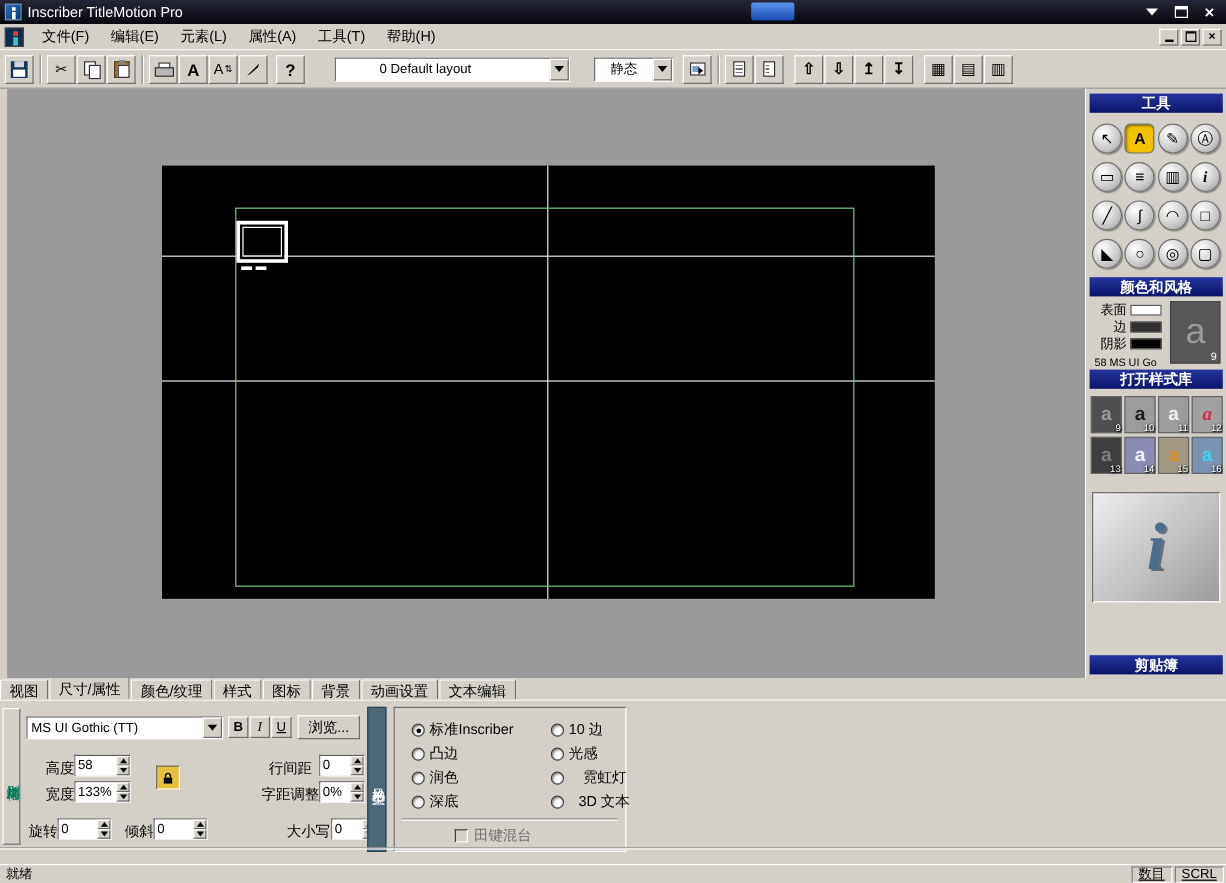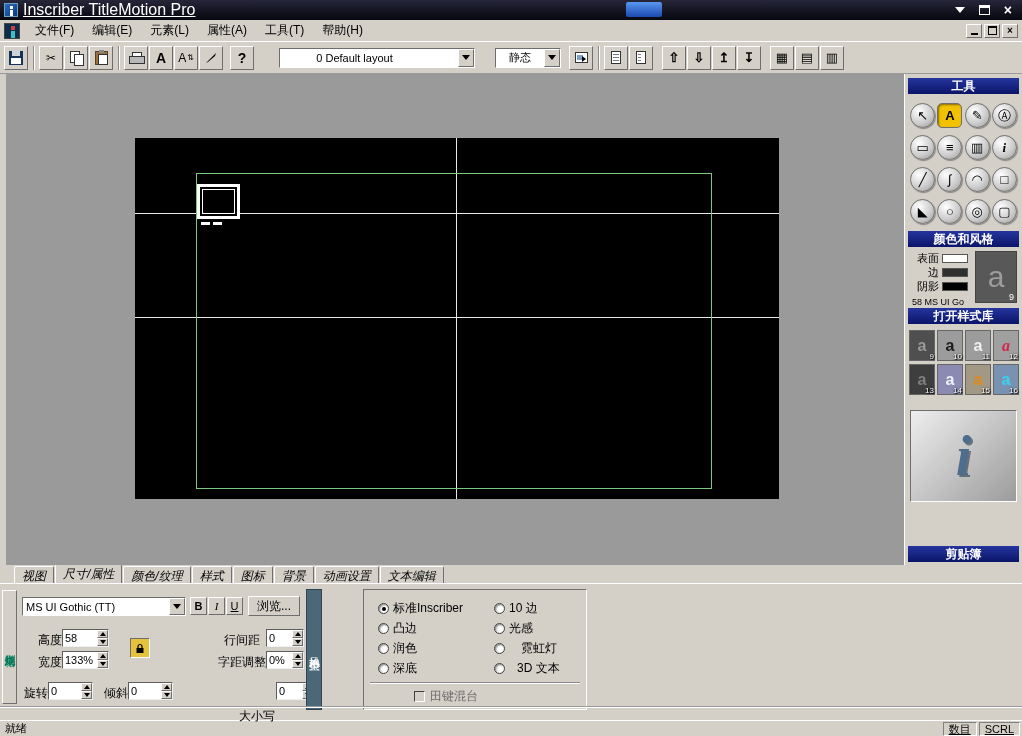--- a/index.html
+++ b/index.html
@@ -5,21 +5,21 @@
   * { margin:0; padding:0; box-sizing:border-box; }
   html,body { width:1022px; height:736px; overflow:hidden; }
   body { font-family:"Liberation Sans", sans-serif; background:#d4d0c8; color:#000; }
   .app { width:1022px; height:736px; display:flex; flex-direction:column; position:relative; }
 
   
   .titlebar { height:20px; background:linear-gradient(180deg,#26263a,#07070f); display:flex; align-items:center; position:relative; color:#fff; flex:0 0 auto; }
   .app-icon { width:14px; height:14px; margin:0 5px 0 4px; background:linear-gradient(135deg,#2a6ac0,#0a3a80); border:1px solid #6aa0c0; position:relative; }
   .app-icon::before { content:""; position:absolute; left:5px; top:2px; width:3px; height:3px; background:#fff; }
   .app-icon::after { content:""; position:absolute; left:5px; top:6px; width:3px; height:6px; background:#fff; }
-  .title-text { font-size:16px;text-decoration:underline; }
+  .title-text { font-size:12px; }
   .title-accent { position:absolute; left:626px; top:2px; width:36px; height:15px; background:linear-gradient(180deg,#5a96ee,#1a4ab0); border-radius:2px; }
   .title-controls { margin-left:auto; display:flex; align-items:center; gap:14px; margin-right:10px; }
   .tc-min { width:0; height:0; border-left:5px solid transparent; border-right:5px solid transparent; border-top:6px solid #fff; }
   .tc-restore { width:11px; height:10px; border:1px solid #fff; border-top:3px solid #fff; background:transparent; }
   .tc-close { font-size:14px; font-weight:bold; line-height:14px; }
 
   
   .menubar { height:22px; background:#d4d0c8; display:flex; align-items:center; border-bottom:1px solid #fff; flex:0 0 auto; }
   .menu-appicon { width:16px; height:16px; margin:0 6px 0 4px; background:#0c2c4c; border:1px solid #444; position:relative; }
   .menu-appicon::before { content:""; position:absolute; left:6px; top:2px; width:4px; height:4px; background:#d04040; }
@@ -98,21 +98,21 @@
   .styles-grid { display:grid; grid-template-columns:repeat(4,1fr); gap:3px 2px; padding:5px 1px 3px; flex:0 0 auto; }
   .style-thumb { width:26px; height:31px; position:relative; border:1px solid #666; display:flex; align-items:center; justify-content:center; }
   .thumb-letter { font-size:16px; font-weight:bold; line-height:1; }
   .style-thumb.italic .thumb-letter { font-style:italic; font-family:"Liberation Serif", serif; }
   .thumb-num { position:absolute; right:0; bottom:-1px; font-size:8px; color:#fff; text-shadow:0 0 2px #000, 1px 1px 1px #000; }
   .logo-preview { margin:12px 2px 6px; height:92px; border:1px solid; border-color:#6e6e6e #fff #fff #6e6e6e; background:linear-gradient(135deg,#eeeeee,#9c9c9c); display:flex; align-items:center; justify-content:center; flex:0 0 auto; }
   .logo-i { font-family:"Liberation Serif", serif; font-style:italic; font-weight:bold; font-size:56px; color:#4e6c8c; text-shadow:2px 2px 0 rgba(28,46,66,.55); line-height:1; }
   .clipboard-header { margin-top:auto; }
 
   
-  .tab-row { height:19px; background:#d4d0c8; display:flex; align-items:flex-end; padding-left:14px; border-bottom:1px solid #fff; flex:0 0 auto;font-style:italic; }
+  .tab-row { height:19px; background:#d4d0c8; display:flex; align-items:flex-end; padding-left:0; border-bottom:1px solid #fff; flex:0 0 auto; }
   .tab { font-size:12px; padding:1px 7px 2px; background:#d4d0c8; border:1px solid; border-color:#fff #707070 #707070 #fff; border-bottom:none; height:17px; margin-right:1px; border-radius:2px 2px 0 0; white-space:nowrap; }
   .tab.active { height:19px; }
 
   
   .bottom-panel { height:136px; background:#d4d0c8; position:relative; font-size:12px; flex:0 0 auto; }
   .vstrip { position:absolute; writing-mode:vertical-rl; text-orientation:upright; text-align:center; font-size:11px; letter-spacing:1px; display:flex; align-items:center; justify-content:center; }
   .cat-strip { left:2px; top:6px; width:15px; height:114px; color:#007858; background:#d4d0c8; border:1px solid; border-color:#fff #707070 #707070 #fff; }
   .style-strip { left:306px; top:5px; width:16px; height:121px; color:#fff; background:#4a6878; border:1px solid #2e4452; }
   .plabel { position:absolute; font-size:12px; white-space:nowrap; }
   .combo { position:absolute; left:22px; top:13px; width:164px; height:19px; }
@@ -122,21 +122,21 @@
   .fmt-i { left:208px; font-style:italic; font-family:"Liberation Serif", serif; }
   .fmt-u { left:226px; text-decoration:underline; }
   .browse-btn { position:absolute; left:248px; top:12px; width:52px; height:20px; background:#d4d0c8; border:1px solid; border-color:#fff #6e6e6e #6e6e6e #fff; font-size:12px; text-align:center; line-height:18px; }
   .field { position:absolute; height:18px; background:#fff; border:1px solid; border-color:#5e5e5e #f0f0f0 #f0f0f0 #5e5e5e; display:flex; }
   .field input { flex:1; min-width:0; border:none; outline:none; font-size:11px; padding:0 2px; font-family:inherit; background:#fff; }
   .spin { width:11px; display:flex; flex-direction:column; }
   .spin-btn { flex:1; background:#d4d0c8; border:1px solid; border-color:#fff #6e6e6e #6e6e6e #fff; display:flex; align-items:center; justify-content:center; }
   .tri-u { width:0; height:0; border-left:3px solid transparent; border-right:3px solid transparent; border-bottom:4px solid #000; }
   .tri-d { width:0; height:0; border-left:3px solid transparent; border-right:3px solid transparent; border-top:4px solid #000; }
   .lock-btn { position:absolute; left:130px; top:54px; width:20px; height:20px; background:#e6c23c; border:1px solid; border-color:#6e6e6e #fff #fff #6e6e6e; display:flex; align-items:center; justify-content:center; }
-  .radio-panel { position:absolute; left:328px; top:5px; width:224px; height:121px; border:1px solid; border-color:#707070 #fff #fff #707070;margin-left:35px; }
+  .radio-panel { position:absolute; left:328px; top:5px; width:194px; height:121px; border:1px solid; border-color:#707070 #fff #fff #707070; }
   .radio-item { position:absolute; display:flex; align-items:center; gap:4px; font-size:12px; white-space:nowrap; }
   .radio { width:11px; height:11px; border-radius:50%; background:#fff; border:1px solid #404040; box-shadow:inset 1px 1px 2px rgba(0,0,0,.5); position:relative; flex:0 0 auto; }
   .radio.checked::after { content:""; position:absolute; left:3px; top:3px; width:4px; height:4px; border-radius:50%; background:#000; }
   .radio-divider { position:absolute; left:6px; right:6px; top:92px; border-top:1px solid #8a8a8a; border-bottom:1px solid #fff; }
   .blend-check { position:absolute; left:50px; top:98px; display:flex; align-items:center; gap:5px; color:#6e6e6e; }
   .checkbox { width:11px; height:11px; background:#d4d0c8; border:1px solid; border-color:#404040 #fff #fff #404040; flex:0 0 auto; }
   .bottom-divider { position:absolute; left:0; right:0; bottom:12px; border-top:1px solid #9a9a9a; border-bottom:1px solid #fff; }
 
   
   .statusbar { height:16px; background:#d4d0c8; border-top:1px solid #fff; display:flex; align-items:center; font-size:11px; flex:0 0 auto; }
@@ -452,21 +452,21 @@
       <input value="0" style="">
       <span class="spin">
           <span class="spin-btn">
             <span class="tri-u"></span>
           </span>
           <span class="spin-btn">
             <span class="tri-d"></span>
           </span>
         </span>
     </span>
-    <span class="plabel" style="left:239px; top:101px;margin-top:23px;">大小写</span>
+    <span class="plabel" style="left:239px; top:101px;">大小写</span>
     <span class="field" style="left:276px; top:98px; width:38px;">
       <input value="0" style="">
       <span class="spin">
           <span class="spin-btn">
             <span class="tri-u"></span>
           </span>
           <span class="spin-btn">
             <span class="tri-d"></span>
           </span>
         </span>

